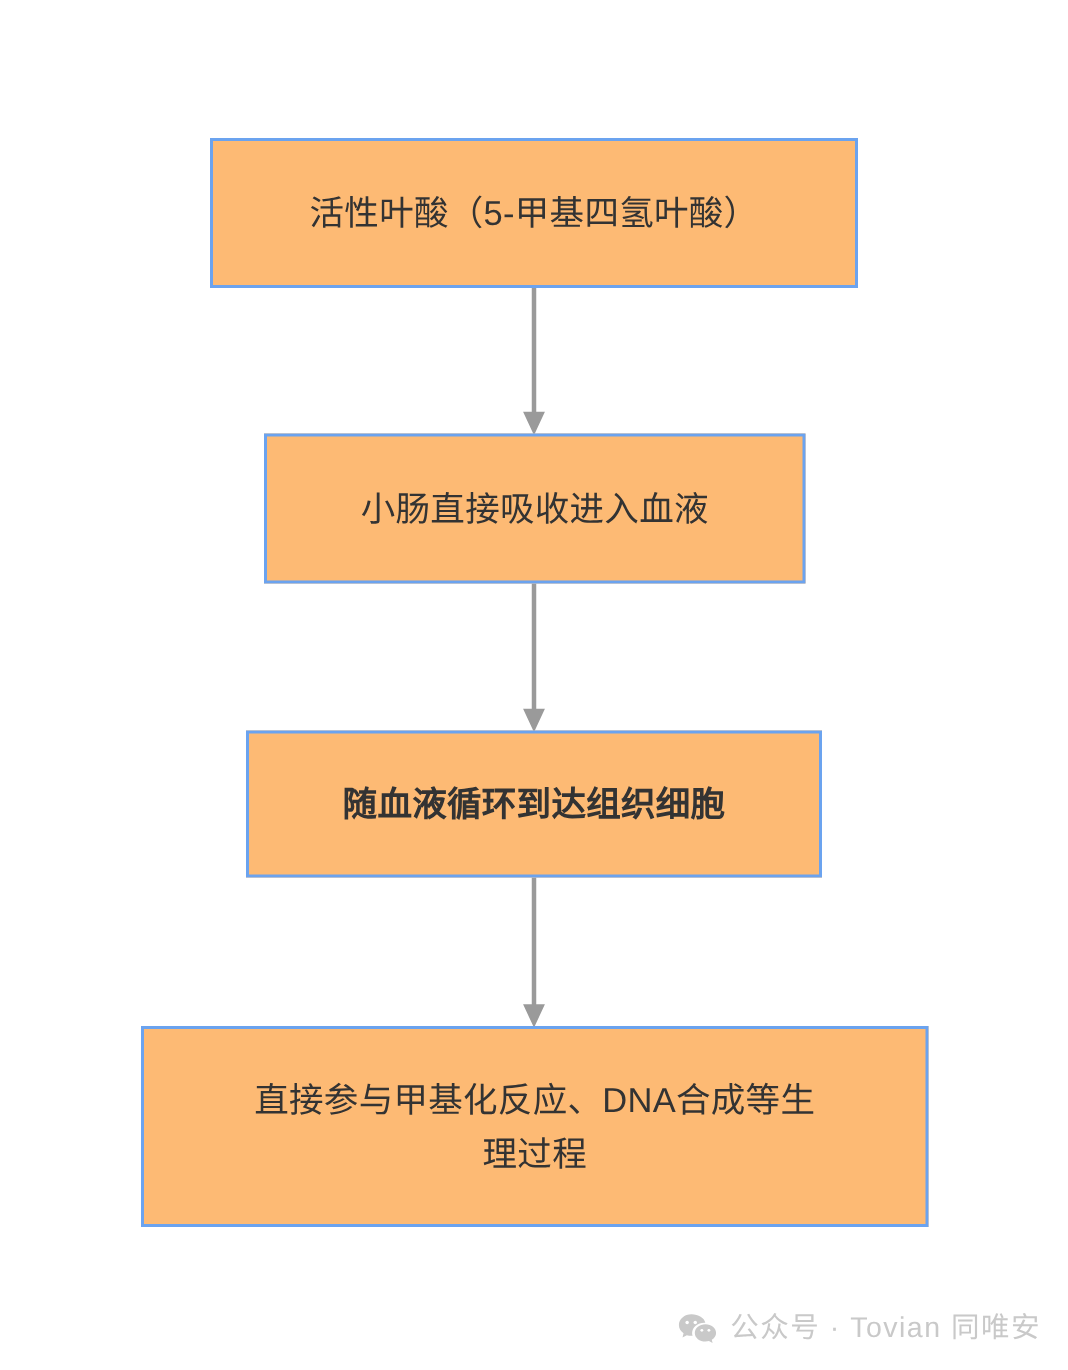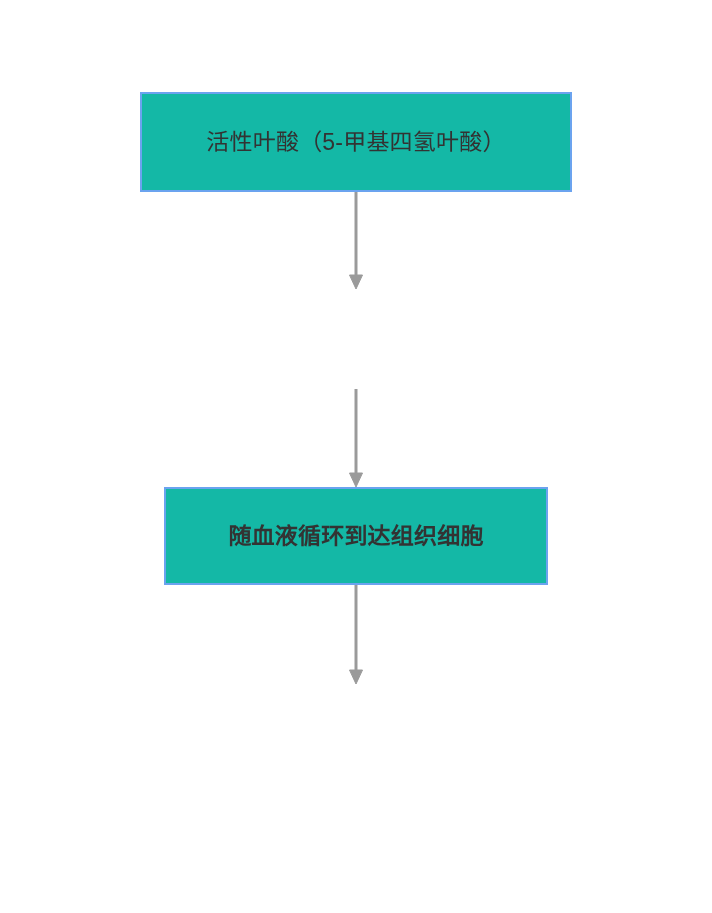--- a/index.html
+++ b/index.html
@@ -15,21 +15,21 @@
   #canvas {
     position: relative;
     width: 712px;
     height: 913px;
     background: #ffffff;
     overflow: hidden;
   }
   .node {
     position: absolute;
     box-sizing: border-box;
-    background: #14b8a6;
+    background: #fdba74;
     border: 2px solid #6ba3ef;
     display: flex;
     align-items: center;
     justify-content: center;
     text-align: center;
     color: #333333;
     font-size: 23px;
     line-height: 36px;
     letter-spacing: 0.2px;
     padding: 4px 16px;
@@ -96,20 +96,44 @@
     <g>
       <line x1="356" y1="585" x2="356" y2="671" stroke="#9a9a9a" stroke-width="3"></line>
       <polygon points="349.5,670 362.5,670 356,684" fill="#9a9a9a" stroke="#9a9a9a" stroke-width="1" stroke-linejoin="miter"></polygon>
     </g>
   </svg>
 
   <div class="node" id="node-1">
     <span class="node-text">活性叶酸（5-甲基四氢叶酸）</span>
   </div>
 
+  <div class="node" id="node-2">
+    <span class="node-text">小肠直接吸收进入血液</span>
+  </div>
 
   <div class="node" id="node-3">
     <span class="node-text">随血液循环到达组织细胞</span>
   </div>
 
+  <div class="node" id="node-4">
+    <span class="node-text">直接参与甲基化反应、DNA合成等生
+理过程</span>
+  </div>
 
+  <div id="watermark">
+    <span class="wm-icon">
+      <svg viewBox="0 0 26 22" xmlns="http://www.w3.org/2000/svg" aria-hidden="true">
+        <g fill="#c9c9c9">
+          <path d="M9 1.2C4.3 1.2 0.6 4.4 0.6 8.3c0 2.2 1.2 4.2 3.1 5.5L3 16.6l2.9-1.5c0.95 0.27 1.98 0.42 3.05 0.42 0.26 0 0.52-0.01 0.77-0.03-0.2-0.6-0.31-1.24-0.31-1.9 0-3.8 3.68-6.84 8.21-6.84 0.2 0 0.4 0.01 0.6 0.02C17.5 3.62 13.7 1.2 9 1.2z"></path>
+          <path d="M25.4 13.6c0-3.2-3.2-5.8-7.1-5.8s-7.1 2.6-7.1 5.8c0 3.2 3.2 5.8 7.1 5.8 0.82 0 1.6-0.12 2.33-0.33l2.42 1.26-0.52-2.2c1.73-1.06 2.87-2.73 2.87-4.53z"></path>
+        </g>
+        <g fill="#ffffff">
+          <circle cx="6.1" cy="6.6" r="1.15"></circle>
+          <circle cx="11.5" cy="6.6" r="1.15"></circle>
+          <circle cx="15.9" cy="11.9" r="0.95"></circle>
+          <circle cx="20.6" cy="11.9" r="0.95"></circle>
+        </g>
+      </svg>
+    </span>
+    <span>公众号 · Tovian 同唯安</span>
+  </div>
 
 </div>
 
 </body></html>

